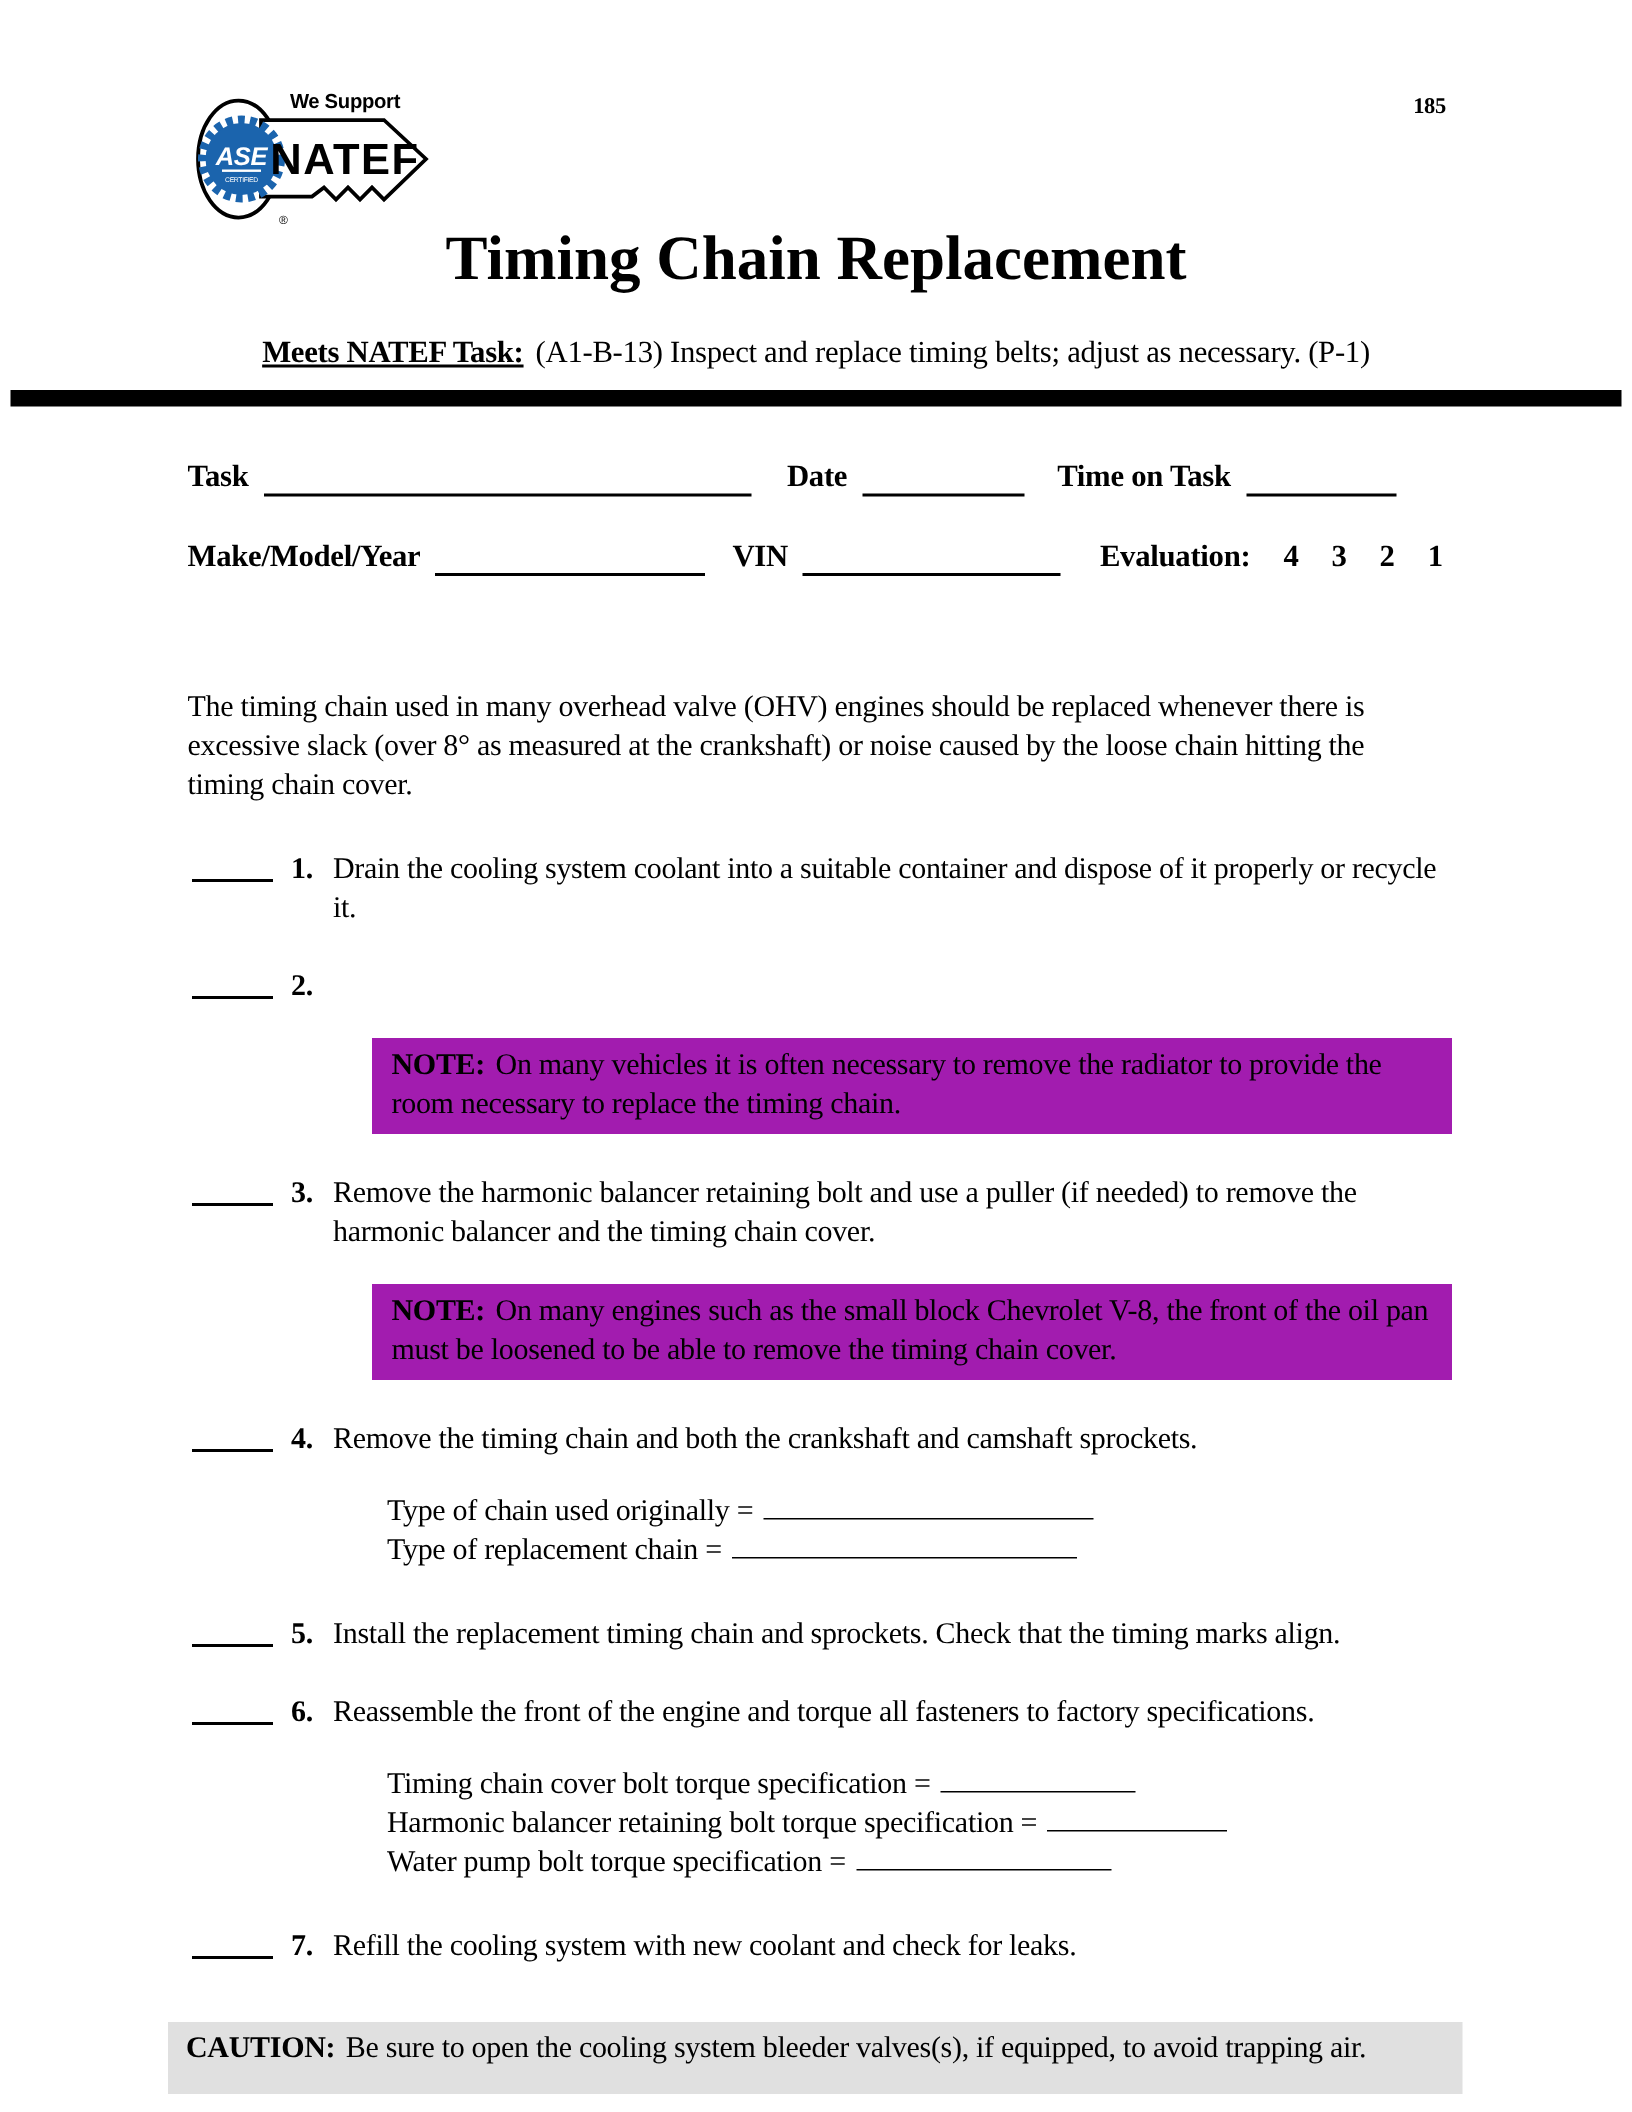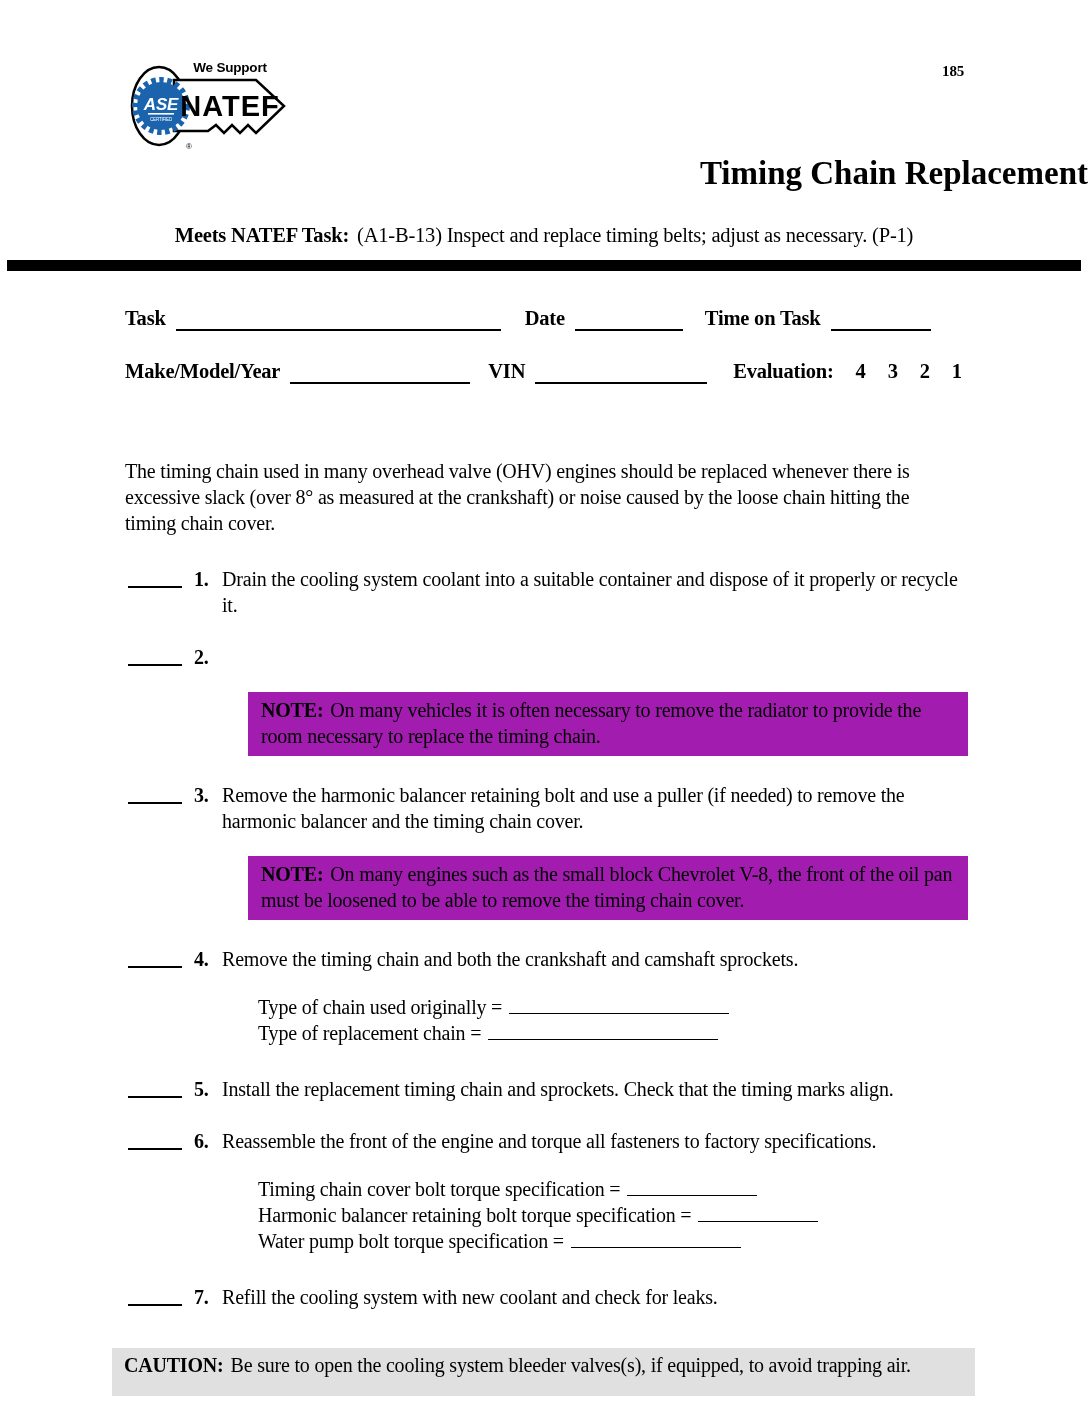--- a/index.html
+++ b/index.html
@@ -17,26 +17,26 @@
     box-sizing:border-box;
   }
   .b { font-weight:bold; }
 
   
   .header { position:relative; height:150px; }
   .logo { position:absolute; left:128px; top:55px; }
   .page-num { position:absolute; right:124px; top:58px; font-weight:bold; font-size:15px; }
 
   .title {
-    margin:0; text-align:right;
-    font-size:33px; line-height:46px; font-weight:bold;
+    margin:0; text-align:center;
+    font-size:42px; line-height:46px; font-weight:bold;
     letter-spacing:0;
   }
   .task-line { margin:26px 0 0 0; text-align:center; font-size:20.5px; }
-  .task-line .b { margin-right:8px; }
+  .task-line .b { margin-right:8px;text-decoration:underline; }
 
   .rule { height:11px; background:#000; margin:12px 7px 0 7px; }
 
   
   .form { margin:34px 125px 0 125px; font-size:20.5px; }
   .form-row { display:flex; align-items:flex-end; white-space:nowrap; }
   .form-row + .form-row { margin-top:27px; }
   .blank { display:inline-block; border-bottom:2px solid #000; height:20px; }
   .form .b { font-weight:bold; }
   .lblgap { margin-left:10px; }

